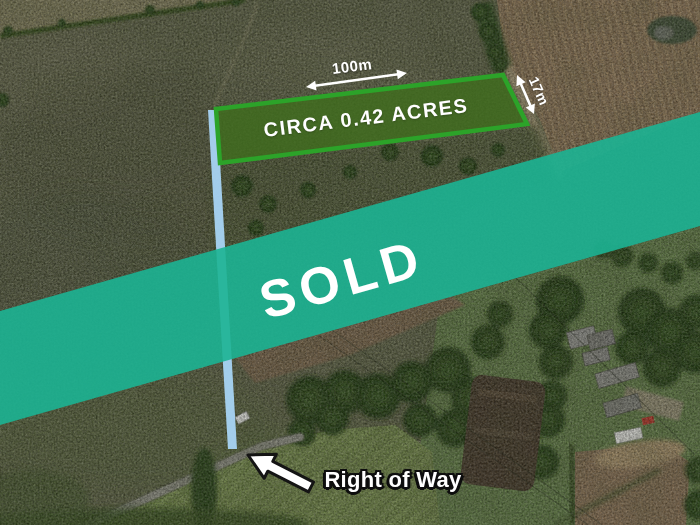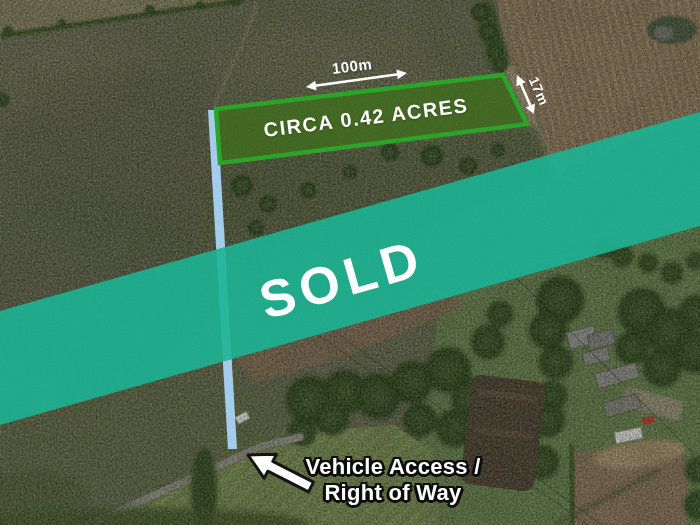--- a/index.html
+++ b/index.html
@@ -252,16 +252,15 @@
   </g>
 
   <polygon points="248,455 276.4,454.3 272.8,461.4 313.5,482.1 308.5,491.9 267.8,471.2 264.2,478.3" fill="#ffffff" stroke="#141414" stroke-width="3" stroke-linejoin="round"></polygon>
 </svg>
 
 <div class="lbl lbl-circa">CIRCA 0.42 ACRES</div>
 <div class="lbl lbl-100m">100m</div>
 <div class="lbl lbl-17m">17m</div>
 <div class="lbl lbl-sold">SOLD</div>
 <div class="lbl lbl-access">
-  <div>Vehicle Access /</div>
   <div>Right of Way</div>
 </div>
 </div>
 
 </body></html>

